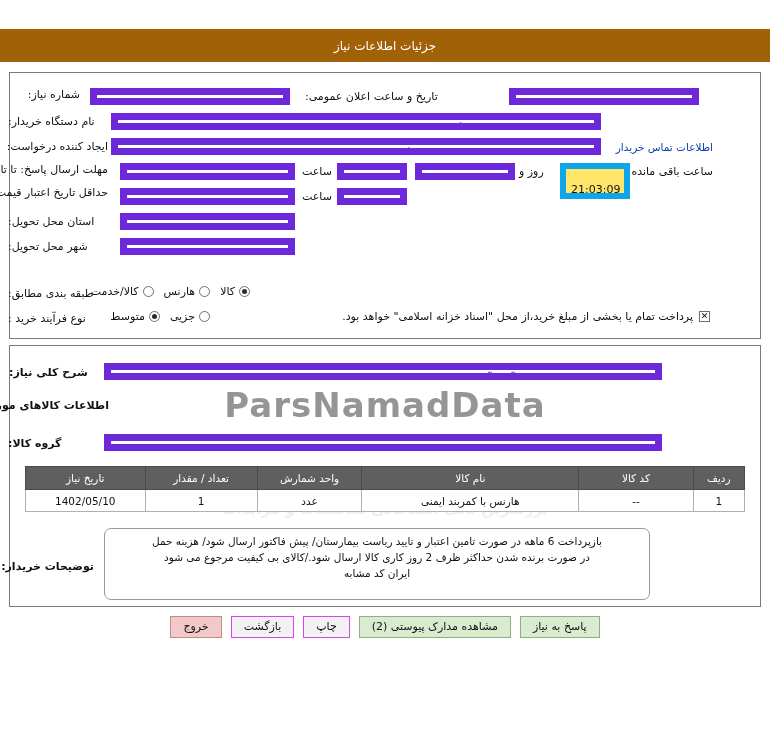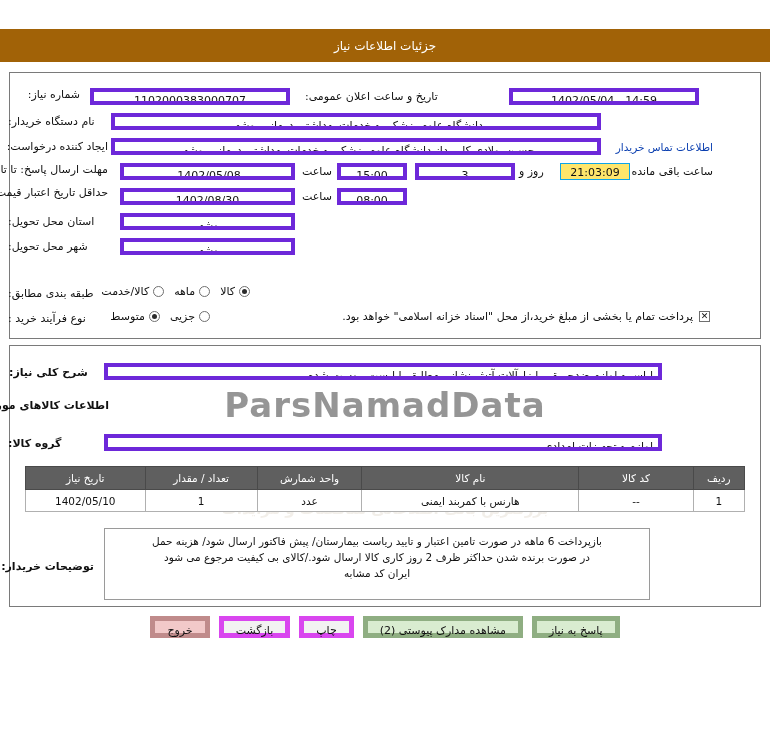--- a/index.html
+++ b/index.html
@@ -92,21 +92,21 @@
     direction: rtl;
   }
   .lbl {
     font-size: 11px;
     color: #111;
     text-align: left;
     white-space: nowrap;
   }
   .lbl-bold { font-weight: bold; }
   .field {
-    border: 4px solid #6d28d9;
+    border: 7px solid #6d28d9;
     background: #ffffff;
     height: 17px;
     line-height: 17px;
     font-size: 11px;
     color: #111;
     padding: 0 5px;
     box-sizing: border-box;
     text-align: center;
     overflow: hidden;
     white-space: nowrap;
@@ -114,25 +114,25 @@
   .field.right { text-align: right; }
   .field.ltr { direction: ltr; }
   .link {
     color: #0b3fb0;
     font-size: 10.5px;
     text-decoration: none;
     white-space: nowrap;
   }
   .highlight-yellow {
     background: #ffe66b;
-    border: 1px solid #0ea5e9;
+    border: 6px solid #0ea5e9;
     height: 17px;
     line-height: 17px;
     font-size: 11px;
-    padding: 0 5px;
+    padding: 12px 5px;
     box-sizing: border-box;
     text-align: center;
     direction: ltr;
   }
   
   .radio {
     width: 11px; height: 11px;
     border: 1px solid #6f6f6f;
     border-radius: 50%;
     display: inline-block;
@@ -215,21 +215,21 @@
   .btnrow {
     position: absolute;
     top: 616px;
     right: 0; left: 0;
     display: flex;
     justify-content: center;
     gap: 9px;
     z-index: 3;
   }
   .btn {
-    border: 5px solid #d946ef;
+    border: 1px solid #d946ef;
     background: #e9e9e9;
     font-size: 11px;
     color: #111;
     height: 22px;
     line-height: 20px;
     padding: 0 12px;
     box-sizing: border-box;
     cursor: pointer;
     white-space: nowrap;
     font-family: inherit;
@@ -291,21 +291,21 @@
   <div class="field" style="position:absolute; top:238px; right:475px; width:175px; z-index:3;">بوشهر</div>
 
   <div class="lbl" style="position:absolute; top:287px; right:662px; width:100px; z-index:3;">طبقه بندی مطابق:</div>
   <div class="row" style="top:285px; right:520px; z-index:3;">
     <span class="opt">
       <span class="radio checked"></span>
       <span>کالا</span>
     </span>
     <span class="opt">
       <span class="radio"></span>
-      <span>ماهه</span>
+      <span>هارنس</span>
     </span>
     <span class="opt">
       <span class="radio"></span>
       <span>کالا/خدمت</span>
     </span>
   </div>
 
   <div class="lbl" style="position:absolute; top:312px; right:662px; width:100px; z-index:3;">نوع فرآیند خرید :</div>
   <div class="row" style="top:310px; right:560px; z-index:3;">
     <span class="opt">
@@ -349,21 +349,21 @@
         <td>--</td>
         <td>هارنس با کمربند ایمنی</td>
         <td>عدد</td>
         <td>1</td>
         <td>1402/05/10</td>
       </tr>
     </tbody>
   </table>
 
   <div class="lbl lbl-bold" style="position:absolute; top:560px; right:676px; width:86px; z-index:3;">توضیحات خریدار:</div>
-  <div class="notes" style="top:528px; right:120px; width:546px; height:72px;">
+  <div class="notes" style="top:528px; right:120px; width:546px; height:72px;border-radius:7px;">
     <div>بازپرداخت 6 ماهه در صورت تامین اعتبار و تایید ریاست بیمارستان/ پیش فاکتور ارسال شود/ هزینه حمل</div>
     <div>در صورت برنده شدن حداکثر ظرف 2 روز کاری کالا ارسال شود./کالای بی کیفیت مرجوع می شود</div>
     <div>ایران کد مشابه</div>
   </div>
 
   <div class="btnrow">
     <button class="btn btn-green">پاسخ به نیاز</button>
     <button class="btn btn-green">مشاهده مدارک پیوستی (2)</button>
     <button class="btn btn-plain">چاپ</button>
     <button class="btn btn-plain">بازگشت</button>

